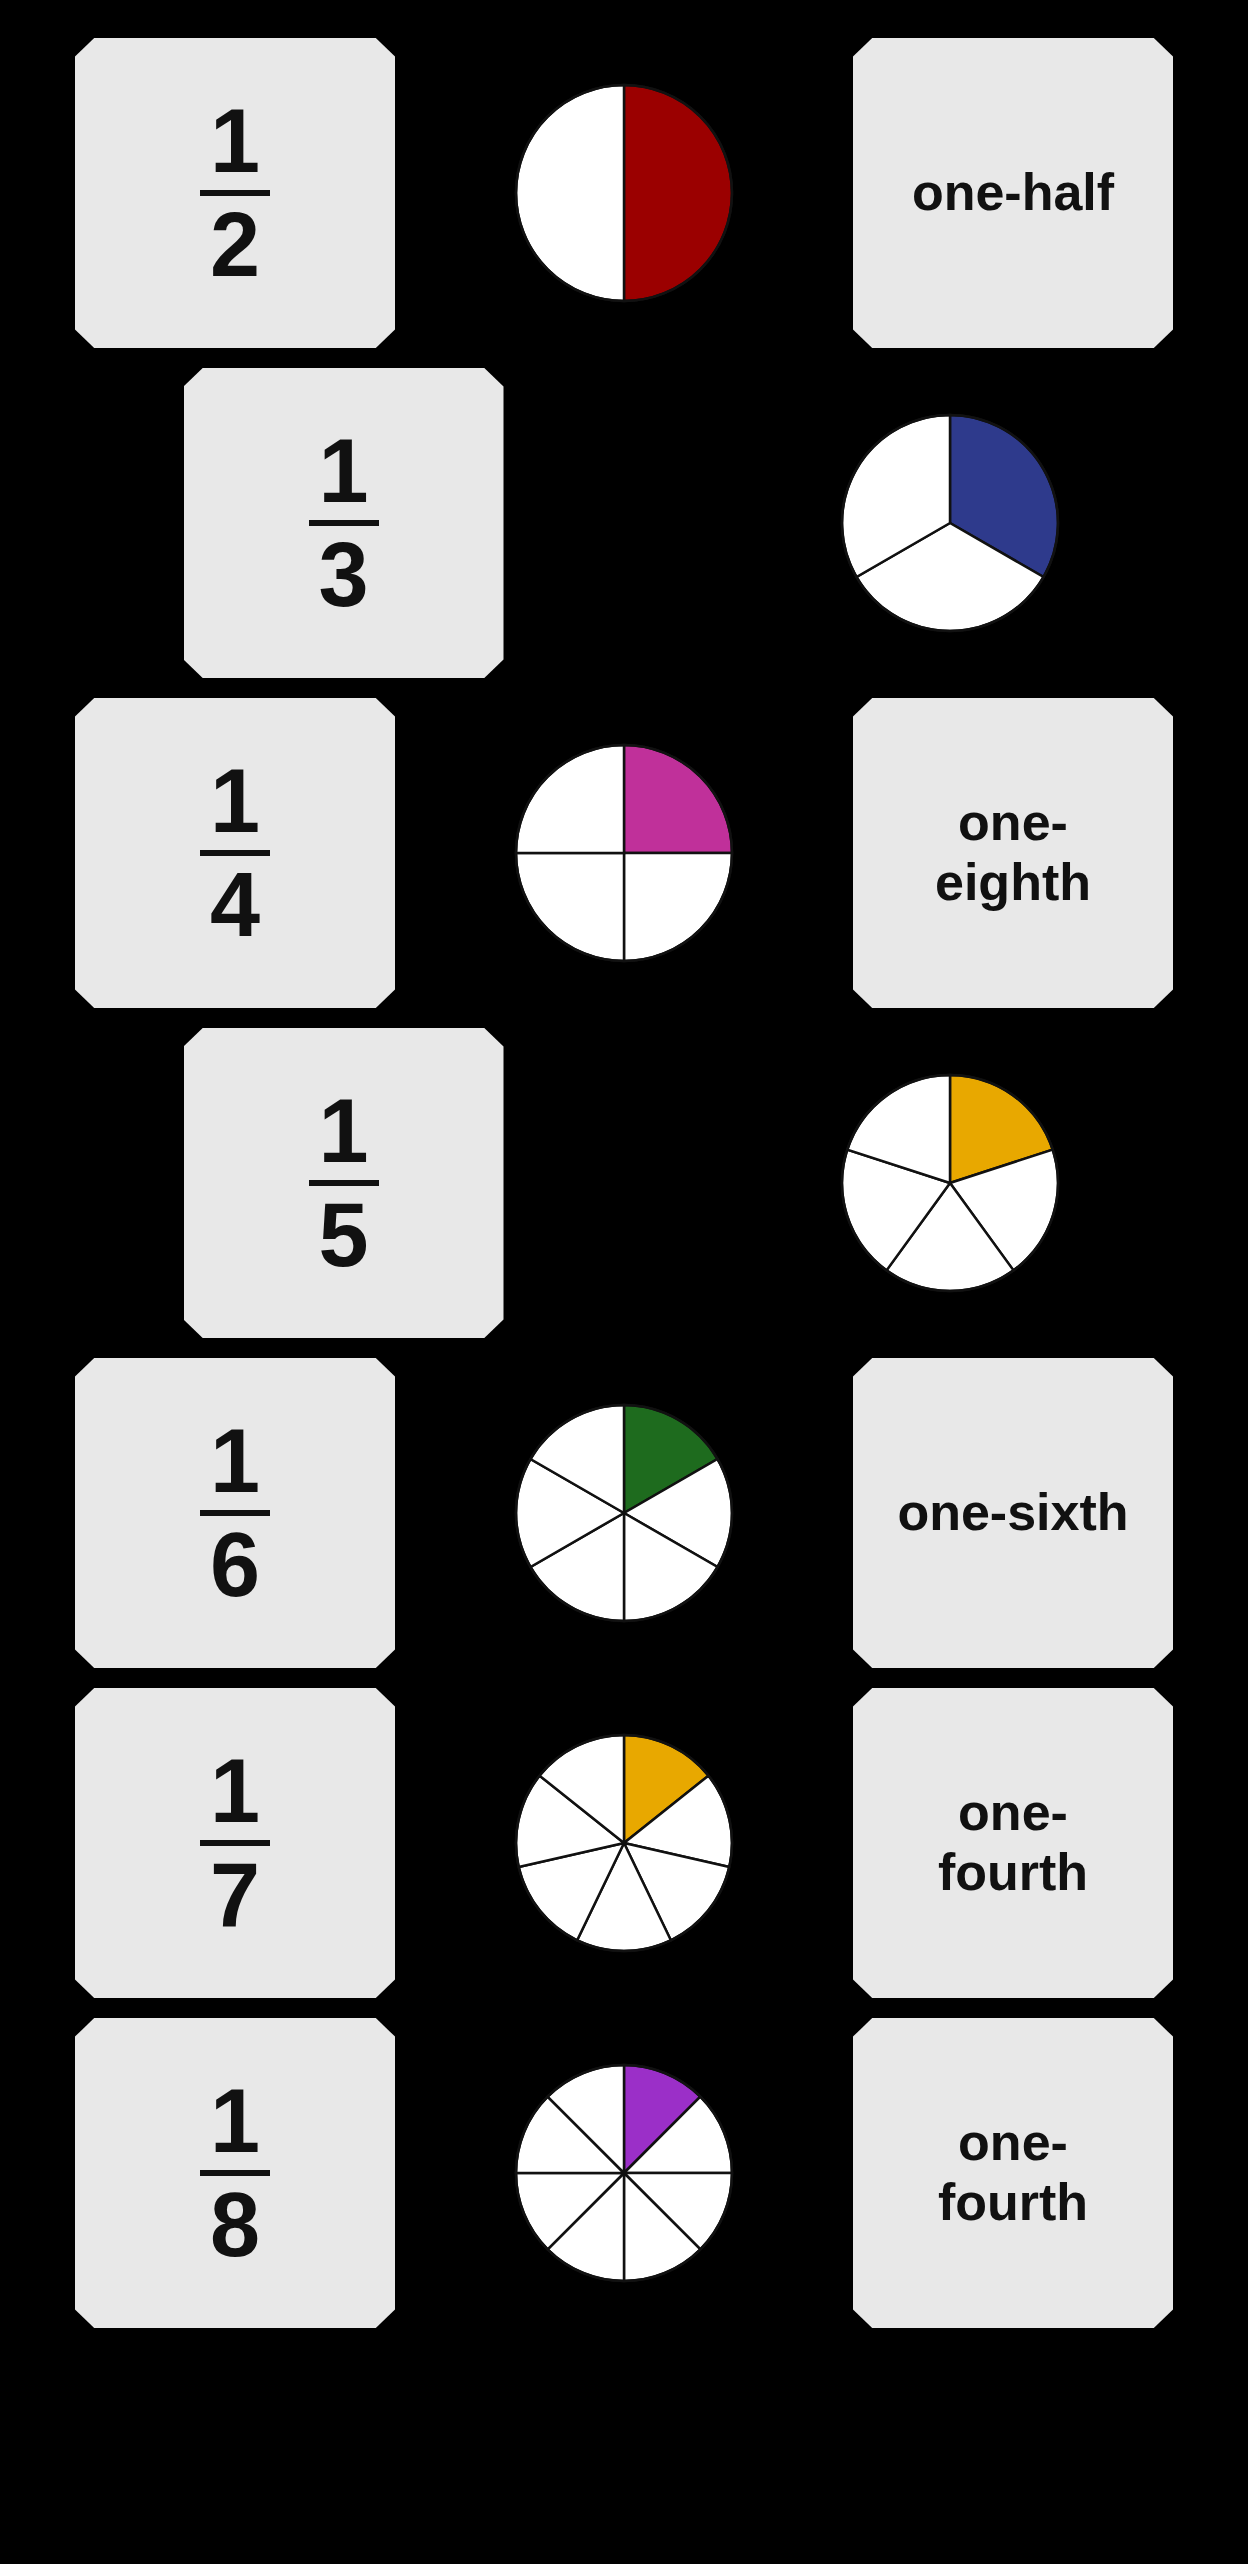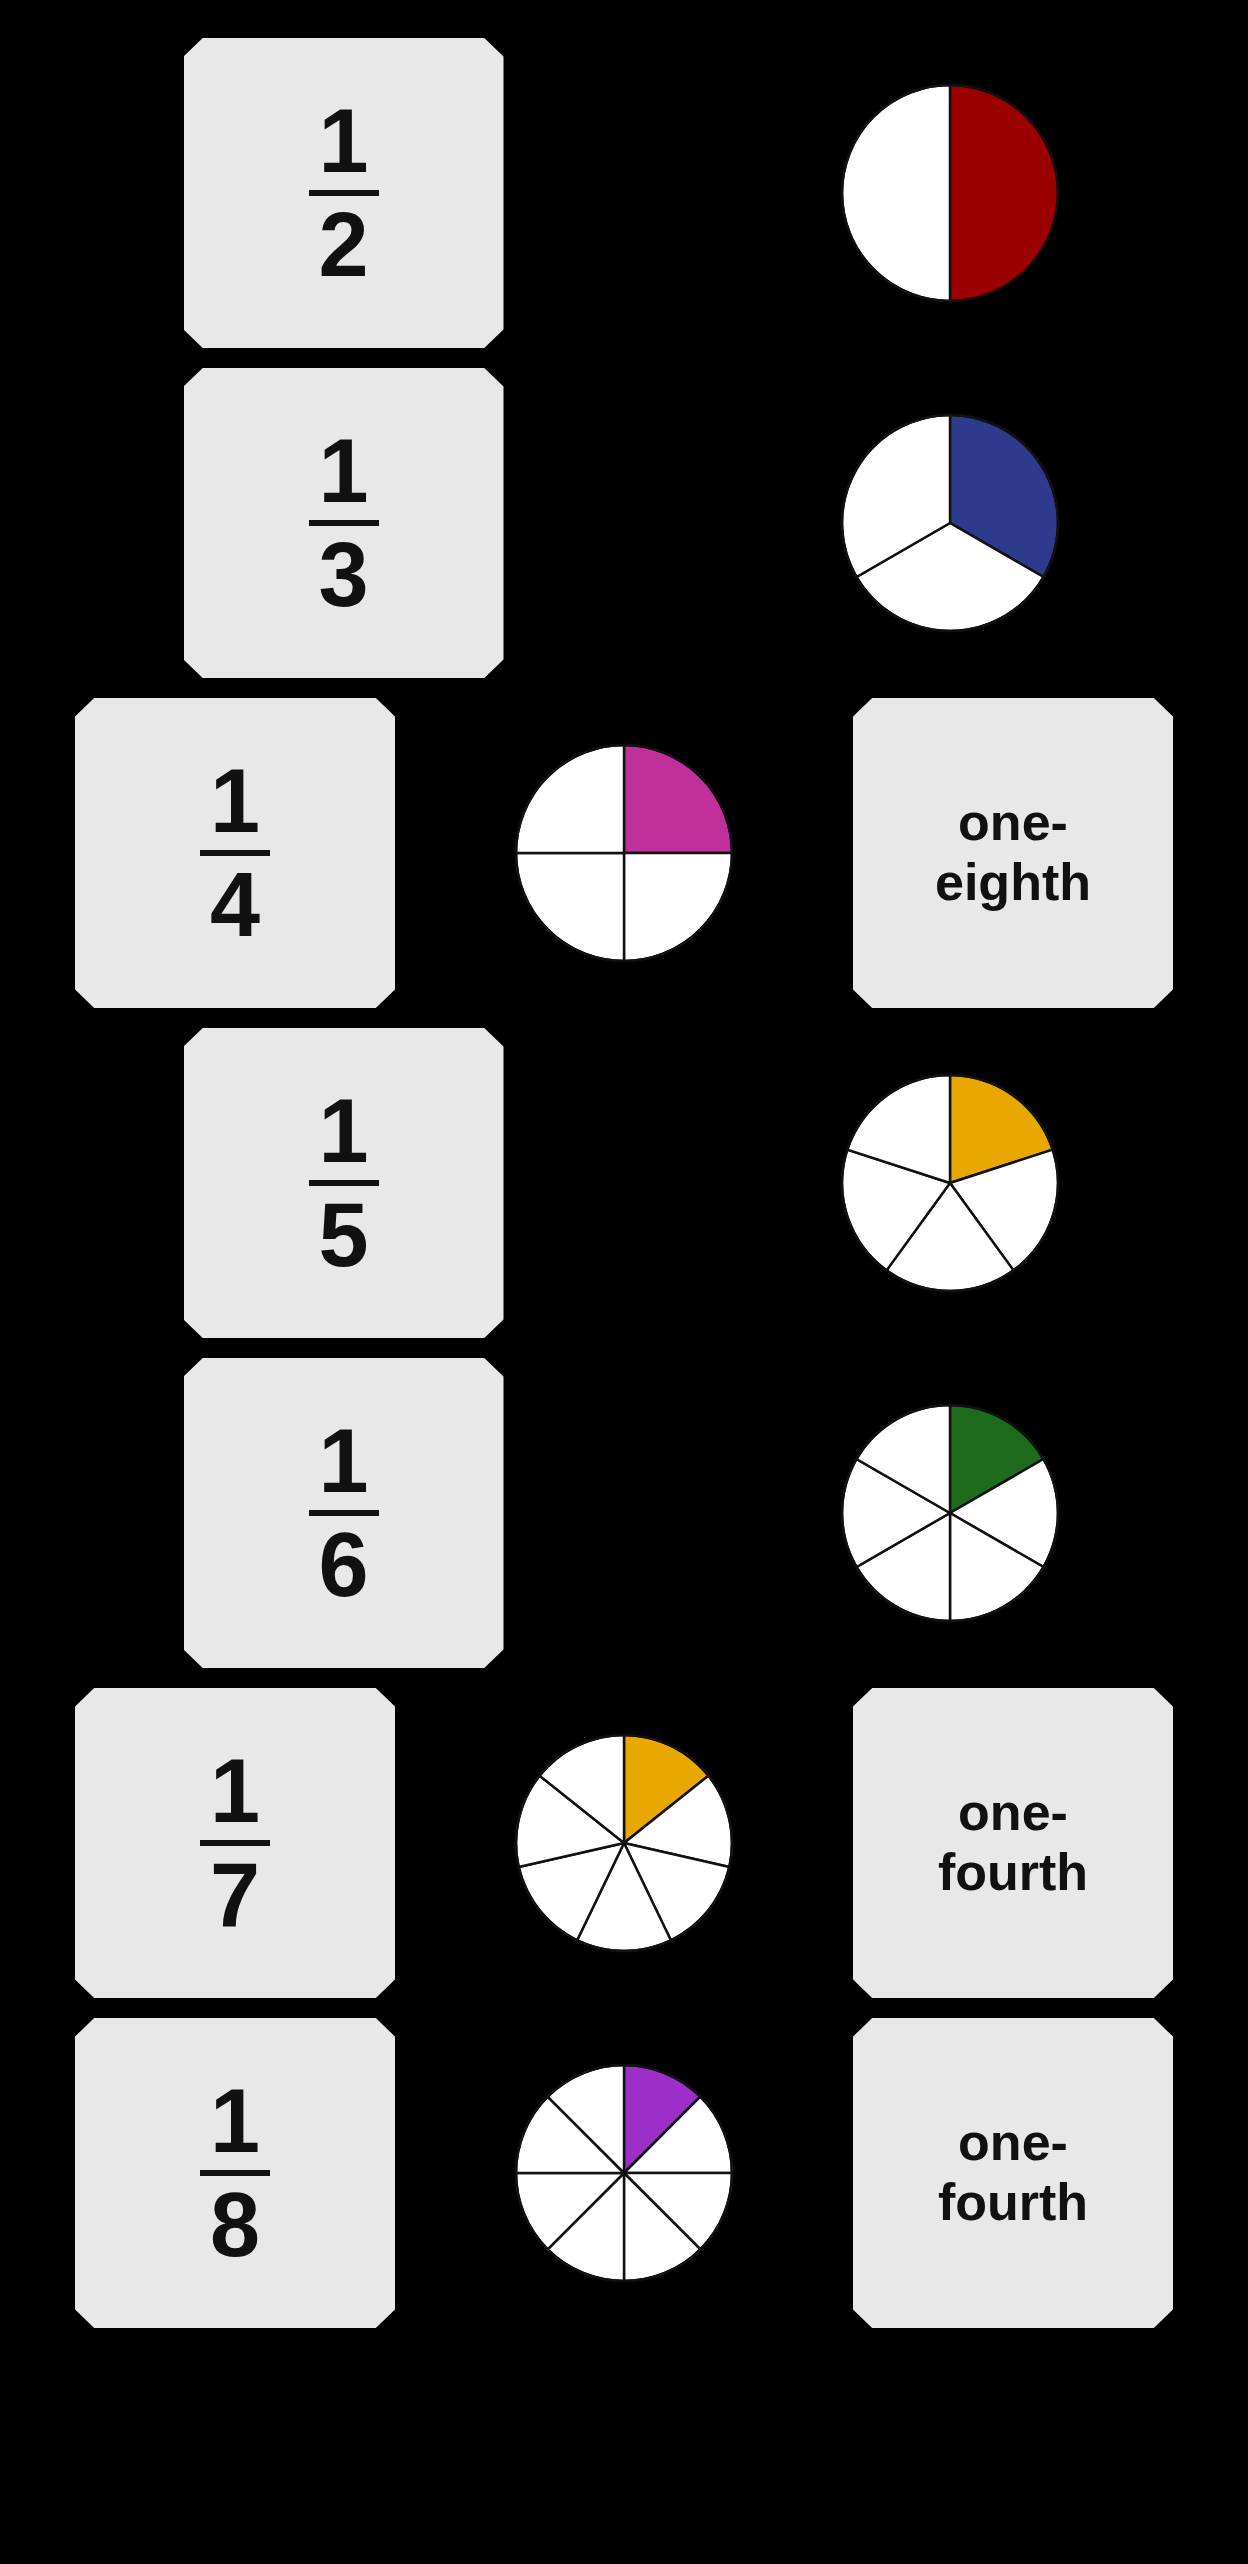--- a/index.html
+++ b/index.html
@@ -113,20 +113,23 @@
       <span class="fraction-numerator">1</span>
       <div class="fraction-line"></div>
       <span class="fraction-denominator">2</span>
     </div>
   </div>
       <div class="circle-container"><svg class="pie" viewBox="0 0 230 230" xmlns="http://www.w3.org/2000/svg">
           <path d="M 115 115 L 115 7 A 108 108 0 0 1 115 223 Z" fill="#9B0000" stroke="#111" stroke-width="2.5"></path>
           <path d="M 115 115 L 115 223 A 108 108 0 0 1 114.99999999999999 7 Z" fill="#ffffff" stroke="#111" stroke-width="2.5"></path>
           <circle cx="115" cy="115" r="108" fill="none" stroke="#111" stroke-width="2.5"></circle>
         </svg></div>
+      <div class="card-notched">
+        <div class="word-text"><span>one-half</span></div>
+      </div>
     </div>
     <div class="fraction-row">
       <div class="card-notched">
     <div class="fraction-text">
       <span class="fraction-numerator">1</span>
       <div class="fraction-line"></div>
       <span class="fraction-denominator">3</span>
     </div>
   </div>
       <div class="circle-container"><svg class="pie" viewBox="0 0 230 230" xmlns="http://www.w3.org/2000/svg">
@@ -182,20 +185,23 @@
   </div>
       <div class="circle-container"><svg class="pie" viewBox="0 0 230 230" xmlns="http://www.w3.org/2000/svg">
           <path d="M 115 115 L 115 7 A 108 108 0 0 1 208.53074360871938 61.00000000000001 Z" fill="#1E6B1E" stroke="#111" stroke-width="2.5"></path>
           <path d="M 115 115 L 208.53074360871938 61.00000000000001 A 108 108 0 0 1 208.53074360871938 169 Z" fill="#ffffff" stroke="#111" stroke-width="2.5"></path>
           <path d="M 115 115 L 208.53074360871938 169 A 108 108 0 0 1 115 223 Z" fill="#ffffff" stroke="#111" stroke-width="2.5"></path>
           <path d="M 115 115 L 115 223 A 108 108 0 0 1 21.469256391280624 169 Z" fill="#ffffff" stroke="#111" stroke-width="2.5"></path>
           <path d="M 115 115 L 21.469256391280624 169 A 108 108 0 0 1 21.469256391280638 60.999999999999986 Z" fill="#ffffff" stroke="#111" stroke-width="2.5"></path>
           <path d="M 115 115 L 21.469256391280638 60.999999999999986 A 108 108 0 0 1 114.99999999999999 7 Z" fill="#ffffff" stroke="#111" stroke-width="2.5"></path>
           <circle cx="115" cy="115" r="108" fill="none" stroke="#111" stroke-width="2.5"></circle>
         </svg></div>
+      <div class="card-notched">
+        <div class="word-text"><span>one-sixth</span></div>
+      </div>
     </div>
     <div class="fraction-row">
       <div class="card-notched">
     <div class="fraction-text">
       <span class="fraction-numerator">1</span>
       <div class="fraction-line"></div>
       <span class="fraction-denominator">7</span>
     </div>
   </div>
       <div class="circle-container"><svg class="pie" viewBox="0 0 230 230" xmlns="http://www.w3.org/2000/svg">

